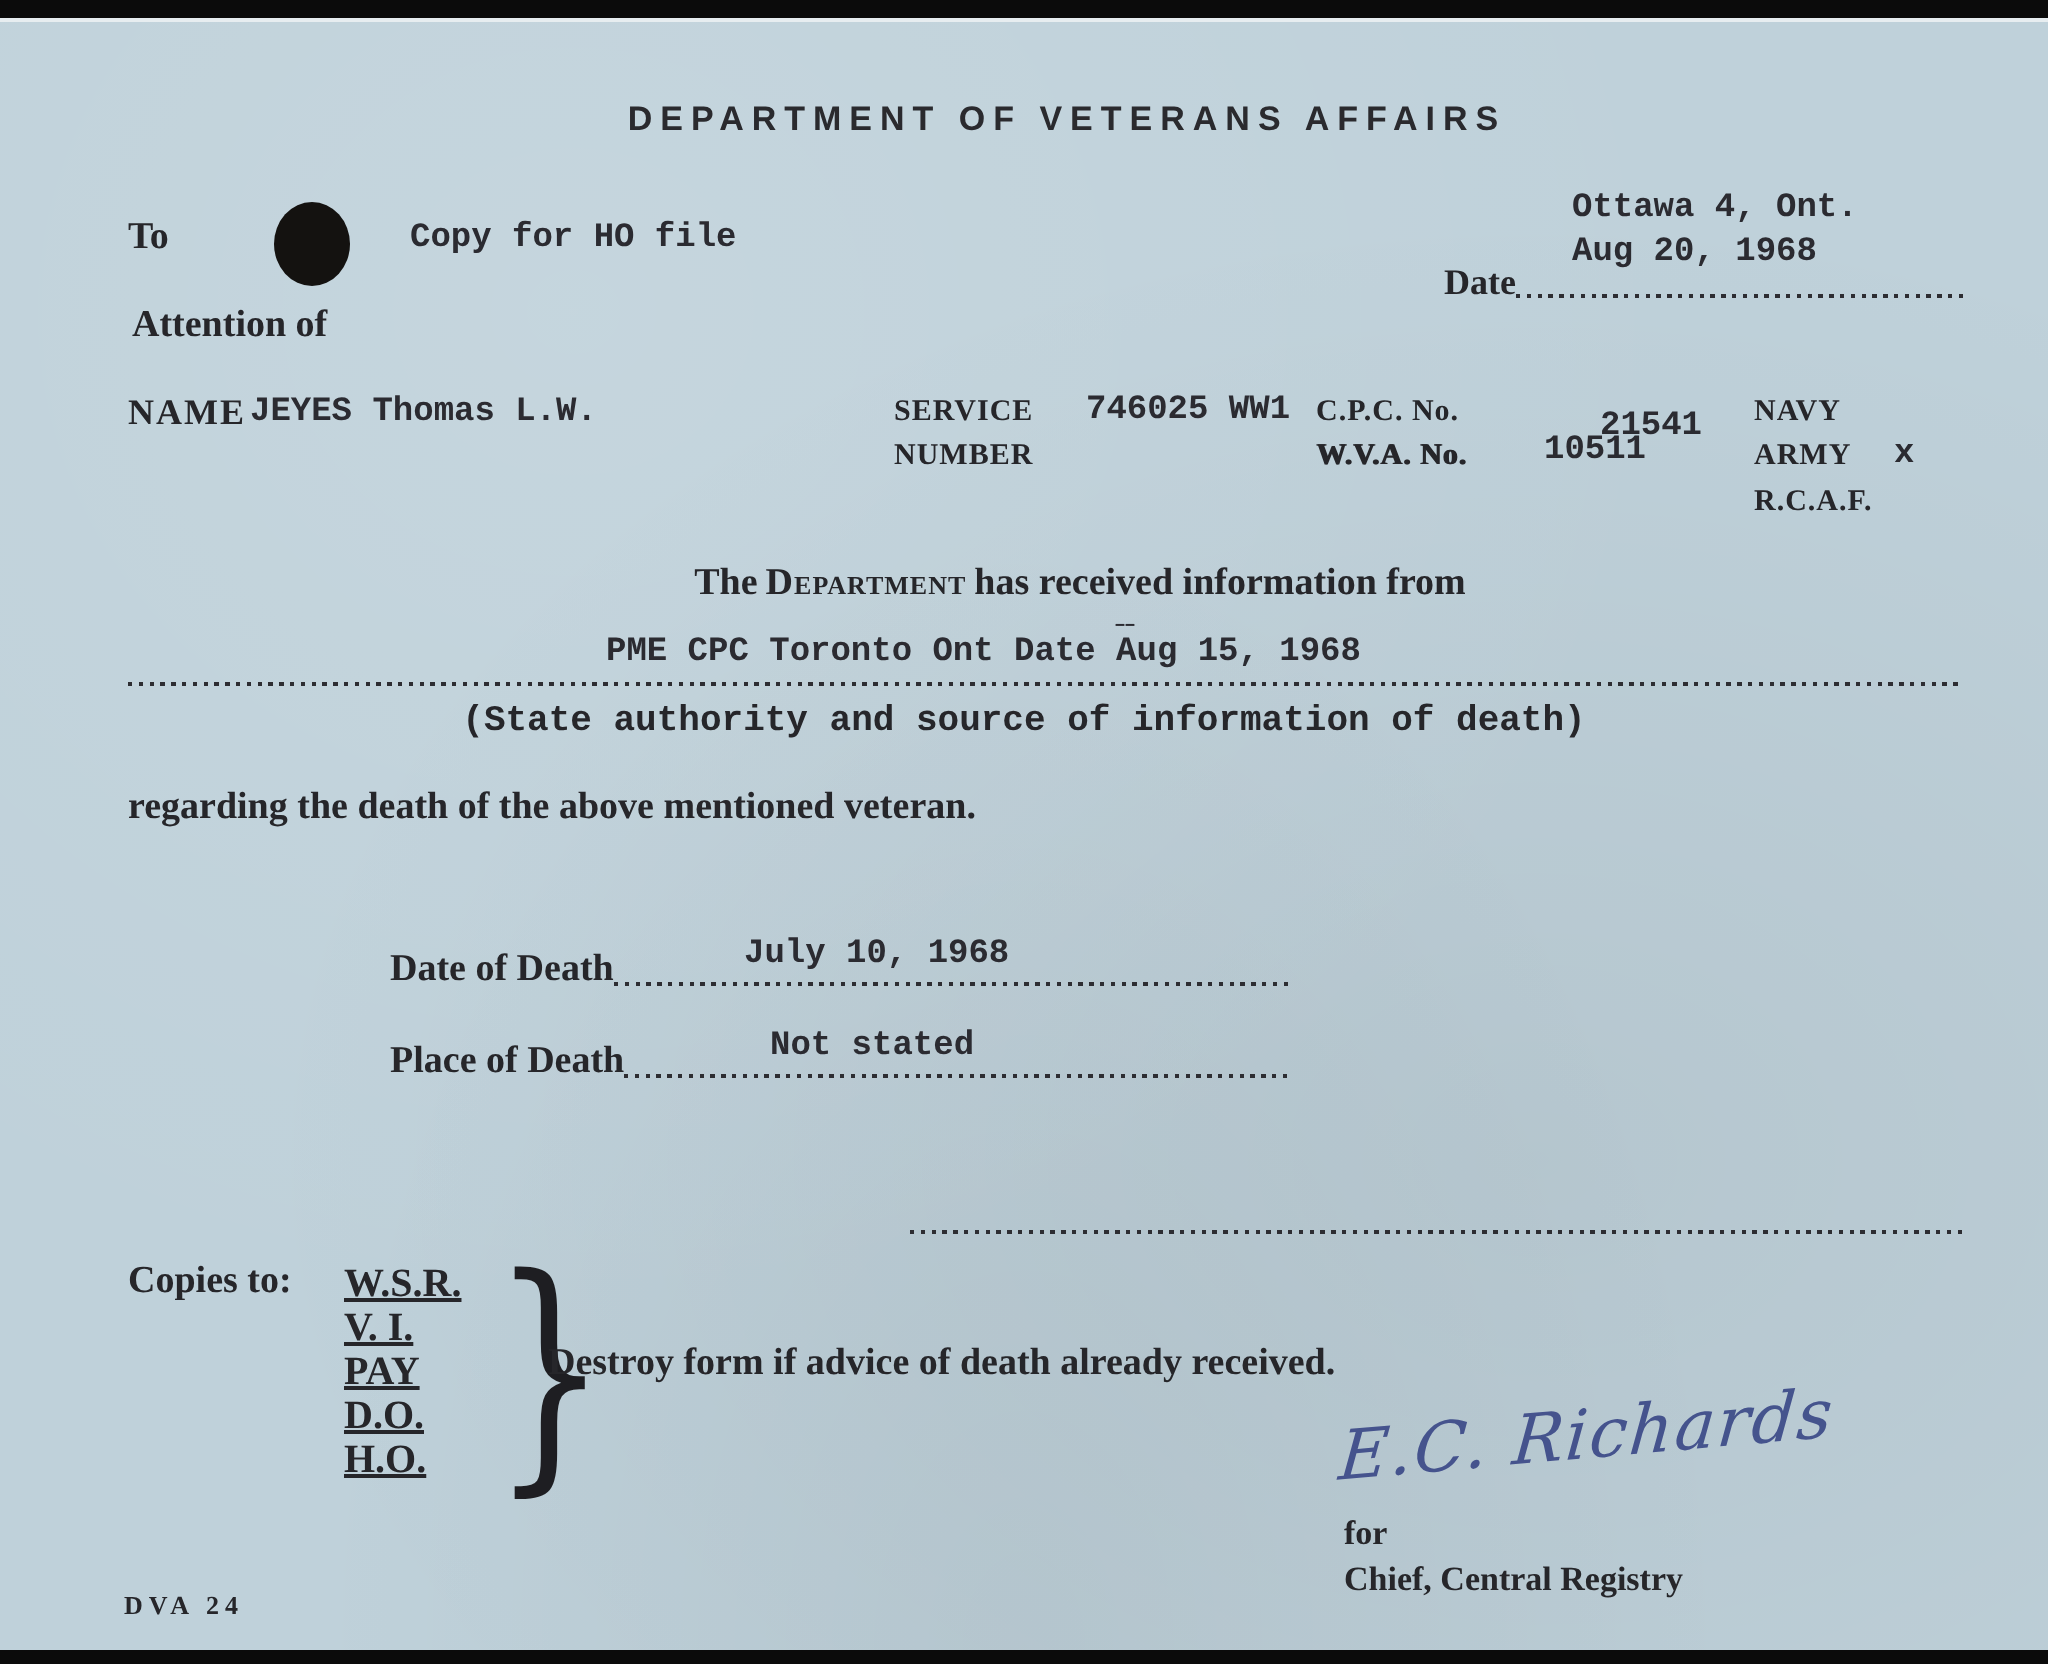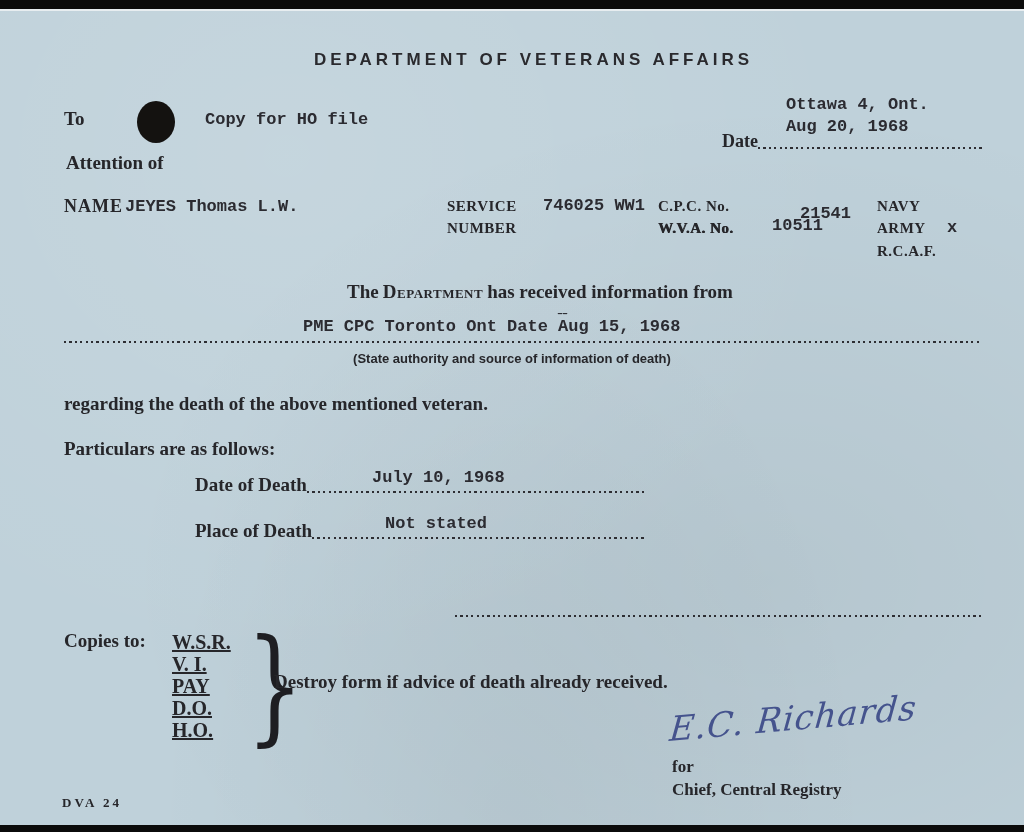--- a/index.html
+++ b/index.html
@@ -19,21 +19,21 @@
       radial-gradient(ellipse at 75% 70%, rgba(0,0,0,0.05), transparent 60%),
       radial-gradient(ellipse at 50% 100%, rgba(0,0,0,0.04), transparent 50%),
       var(--paper);
     box-shadow: inset 0 2px 0 #e7edf0;
   }
   .abs{position:absolute;}
 
   
   .print{font-family:"Liberation Serif", serif; font-size:19px; font-weight:600; color:var(--ink); white-space:nowrap;}
   .print-sm{font-family:"Liberation Serif", serif; font-size:15px; font-weight:700; color:var(--ink); white-space:nowrap; letter-spacing:0.5px;}
-  .print-caption{font-family:Liberation Sans, sans-serif; font-size:13px; font-weight:600; color:var(--ink); white-space:nowrap;}
+  .print-caption{font-family:Liberation Mono, monospace; font-size:18px; font-weight:600; color:var(--ink); white-space:nowrap;}
 
   
   .typed{font-family:"Liberation Mono", monospace; font-size:17px; font-weight:700; color:#2b2b31; white-space:nowrap;}
 
   .header-title{
     width:100%; text-align:center;
     font-family:"Liberation Sans", sans-serif;
     font-size:17px; font-weight:700; letter-spacing:4px; color:#2a2a2e;padding-left:43px;
   }
 
@@ -109,21 +109,20 @@
       <span class="print">has received information from</span>
     </div>
 
     <div class="abs correction" style="left:557px; top:299px;">––</div>
     <div class="abs typed" style="left:303px; top:308px;">PME CPC Toronto Ont Date Aug 15, 1968</div>
     <div class="abs dotline" style="left:64px; top:332px; width:918px;"></div>
     <div class="abs print-caption" style="top:342px; left:0; width:100%; text-align:center;">(State authority and source of information of death)</div>
 
     <div class="abs print" style="left:64px; top:384px;">regarding the death of the above mentioned veteran.</div>
 
-    <div class="abs print" style="left:64px; top:429px;">Particulars are as follows:</div>
 
     <div class="abs dotrow" style="left:195px; top:465px; width:452px;">
       <span class="print">Date of Death</span>
       <span class="dotfill"></span>
     </div>
     <div class="abs typed" style="left:372px; top:459px;">July 10, 1968</div>
 
     <div class="abs typed" style="left:372px; top:482px;"></div>
 
     <div class="abs dotrow" style="left:195px; top:511px; width:452px;">

